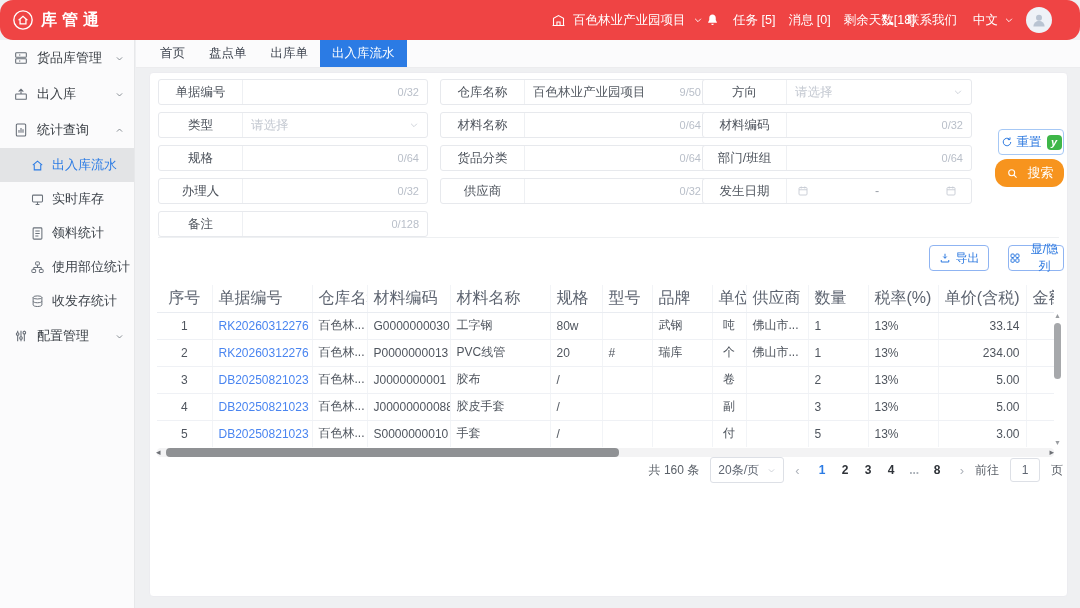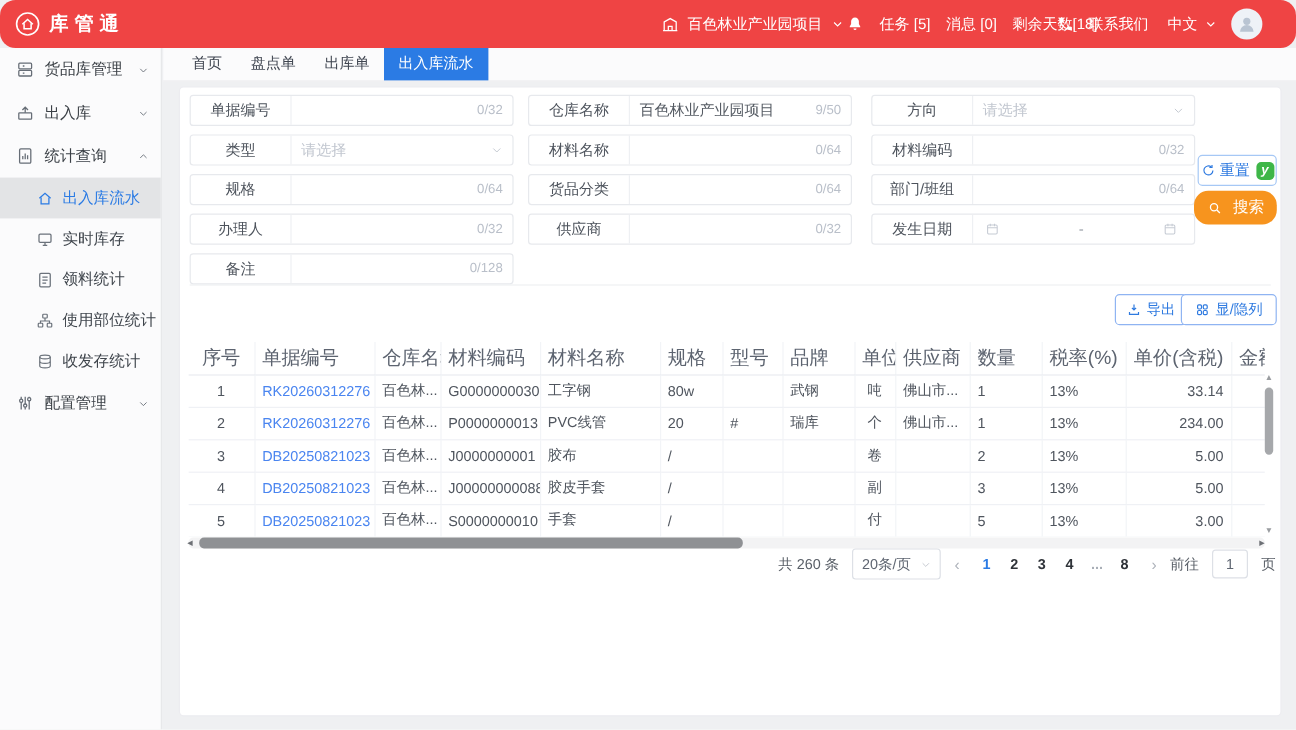--- a/index.html
+++ b/index.html
@@ -29,41 +29,41 @@
 
 
 .main{position:absolute;top:40px;left:136px;right:0;bottom:0;background:#eff0f2;}
 .tabbar{height:28px;background:#fbfbfc;display:flex;align-items:flex-end;padding-left:12px;border-bottom:1px solid #ececee;}
 .tab{padding:0 12px;font-size:12.5px;color:#3f4550;line-height:28px;}
 .tab.active{background:#2b7be4;color:#fff;}
 .panel{position:absolute;top:32px;left:13px;right:12px;bottom:11px;background:#fff;border:1px solid #ececf0;border-radius:4px;}
 
 
 .fcol{position:absolute;top:6px;width:270px;}
-#fc1{left:8px;}#fc2{left:290px;}#fc3{left:576px;text-align:center;}
+#fc1{left:8px;}#fc2{left:290px;}#fc3{left:552px;text-align:center;}
 .field{height:26px;border:1px solid #e7e9ed;border-radius:3px;display:flex;align-items:stretch;margin-bottom:7px;background:#fff;}
 .flabel{width:84px;display:flex;align-items:center;justify-content:center;font-size:12.5px;color:#4d535c;border-right:1px solid #eef0f3;flex-shrink:0;}
 .fbody{flex:1;display:flex;align-items:center;padding:0 8px;font-size:12.5px;min-width:0;}
 .ph{color:#c2c7d0;}
 .fval{color:#555b63;white-space:nowrap;overflow:hidden;}
 .fcount{margin-left:auto;font-size:11px;color:#b9bfc9;padding-left:4px;}
 .fchev{margin-left:auto;color:#c5cad2;}
 .cal{color:#c6cbd4;}
 .dash{color:#9aa0a8;}
 .daterange{justify-content:space-between;padding:0 14px 0 10px;}
 
 .btn-reset{position:absolute;top:56px;right:3px;width:66px;height:26px;background:#fff;border:1px solid #a6c8f5;border-radius:4px;color:#2e7ae0;display:flex;align-items:center;justify-content:center;gap:4px;font-size:12.5px;}
 .ext-badge{width:15px;height:15px;background:#3eb648;border-radius:4px;color:#fff;font-size:11px;font-weight:700;font-style:italic;display:flex;align-items:center;justify-content:center;margin-left:1px;}
 .btn-search{position:absolute;top:86px;right:3px;width:69px;height:28px;background:#f7941e;border:none;border-radius:12px;color:#fff;display:flex;align-items:center;justify-content:center;gap:9px;font-size:13px;}
 .divider{position:absolute;left:8px;right:8px;top:164px;border-top:1px solid #eef0f2;}
 
 
 .btn-outline{position:absolute;top:172px;height:26px;background:#fff;border:1px solid #8fb4f2;border-radius:4px;color:#2e7ae0;display:flex;align-items:center;justify-content:center;gap:5px;font-size:12px;}
 .btn-export{right:78px;width:60px;}
-.btn-cols{right:3px;width:80px;}
+.btn-cols{right:3px;width:56px;}
 
 
 .table-wrap{position:absolute;top:212px;left:7px;width:897px;height:162px;overflow:hidden;}
 table{table-layout:fixed;border-collapse:collapse;width:929px;}
 th{height:27px;font-size:16px;color:#5d6470;font-weight:500;padding:0 6px;border-bottom:1px solid #e9ecf1;border-right:1px solid #f2f4f7;white-space:nowrap;overflow:hidden;text-align:left;}
 td{height:27px;font-size:12px;color:#4f555e;padding:0 6px;border-bottom:1px solid #eff1f5;border-right:1px solid #f2f4f7;white-space:nowrap;overflow:hidden;text-align:left;background:#fff;}
 .ac{text-align:center;}.ar{text-align:right;}
 td.link{color:#4a85f0;}
 
 .vscroll{position:absolute;right:5px;top:239px;width:9px;height:135px;font-size:7px;color:#9a9da1;text-align:center;line-height:8px;}
@@ -551,21 +551,21 @@
       <span class="vthumb"></span>
       <span class="varr-dn">▼</span>
     </div>
     <div class="hscroll">
       <span class="harr l">◂</span>
       <span class="hthumb"></span>
       <span class="harr r">▸</span>
     </div>
 
     <div class="pager">
-      <span>共 260 条</span>
+      <span>共 160 条</span>
       <span class="psize">
         <span>20条/页</span>
         <span class="fchev">
             <svg width="9" height="9" viewBox="0 0 24 24">
               <path d="M5 9l7 7 7-7" fill="none" stroke="currentColor" stroke-width="2"></path>
             </svg>
           </span>
       </span>
       <span class="parrow">‹</span>
       <span class="pages" id="pages">

